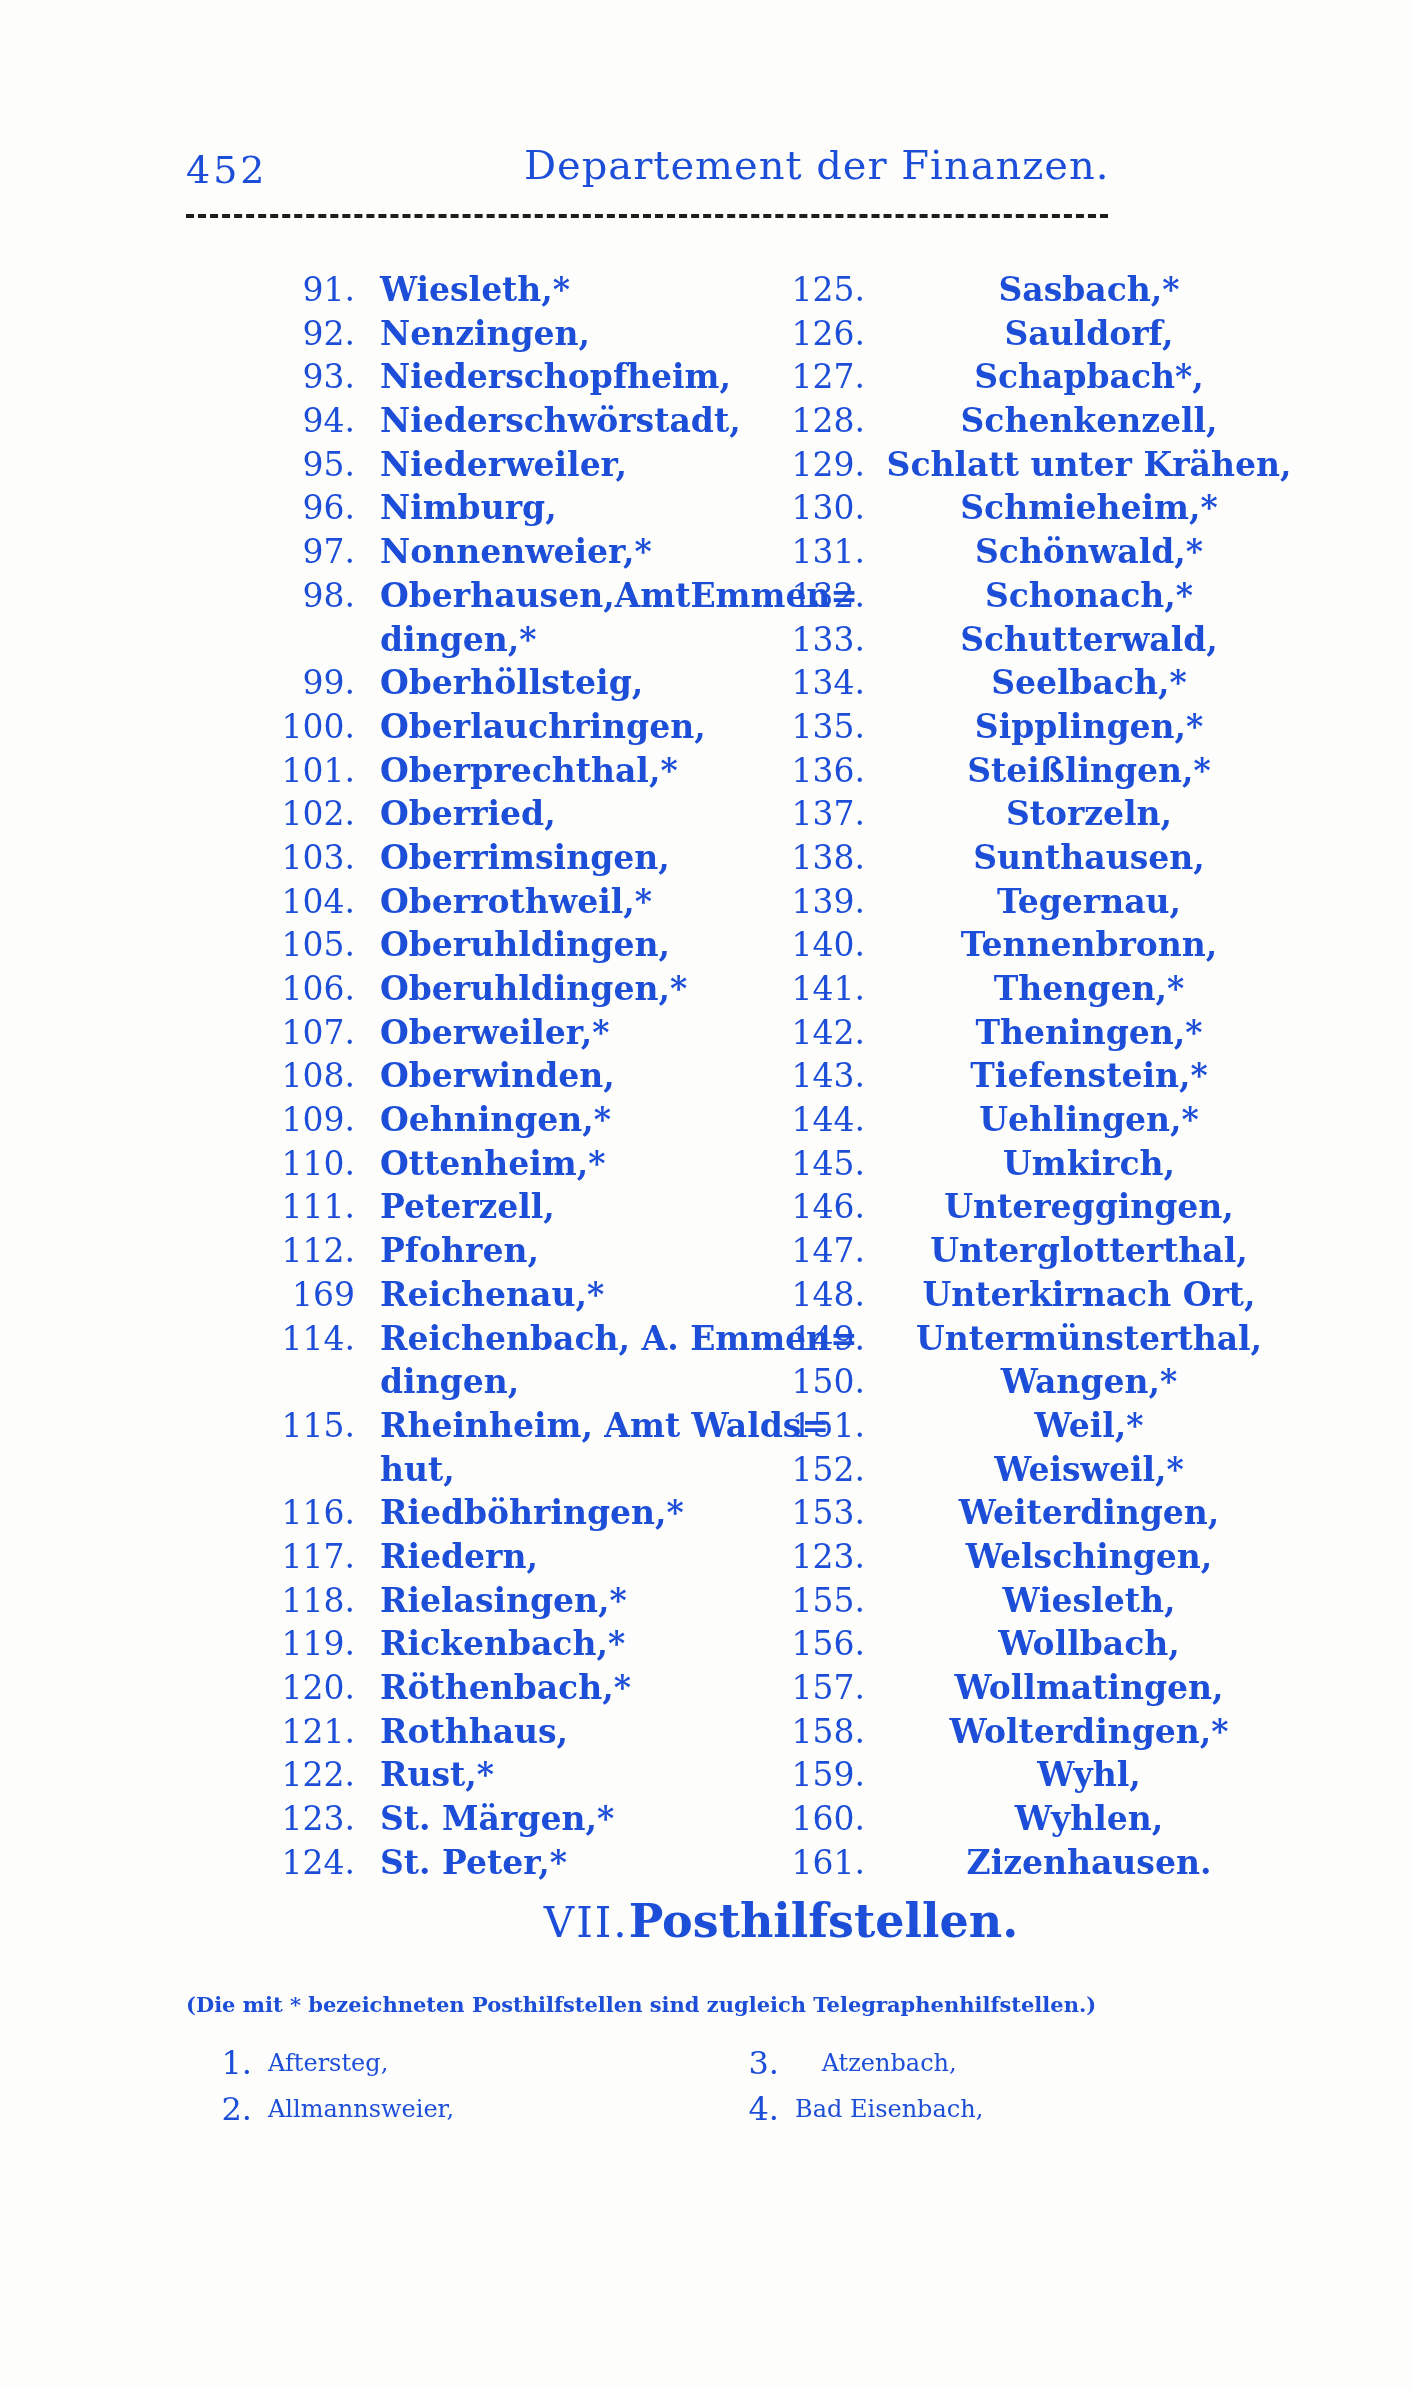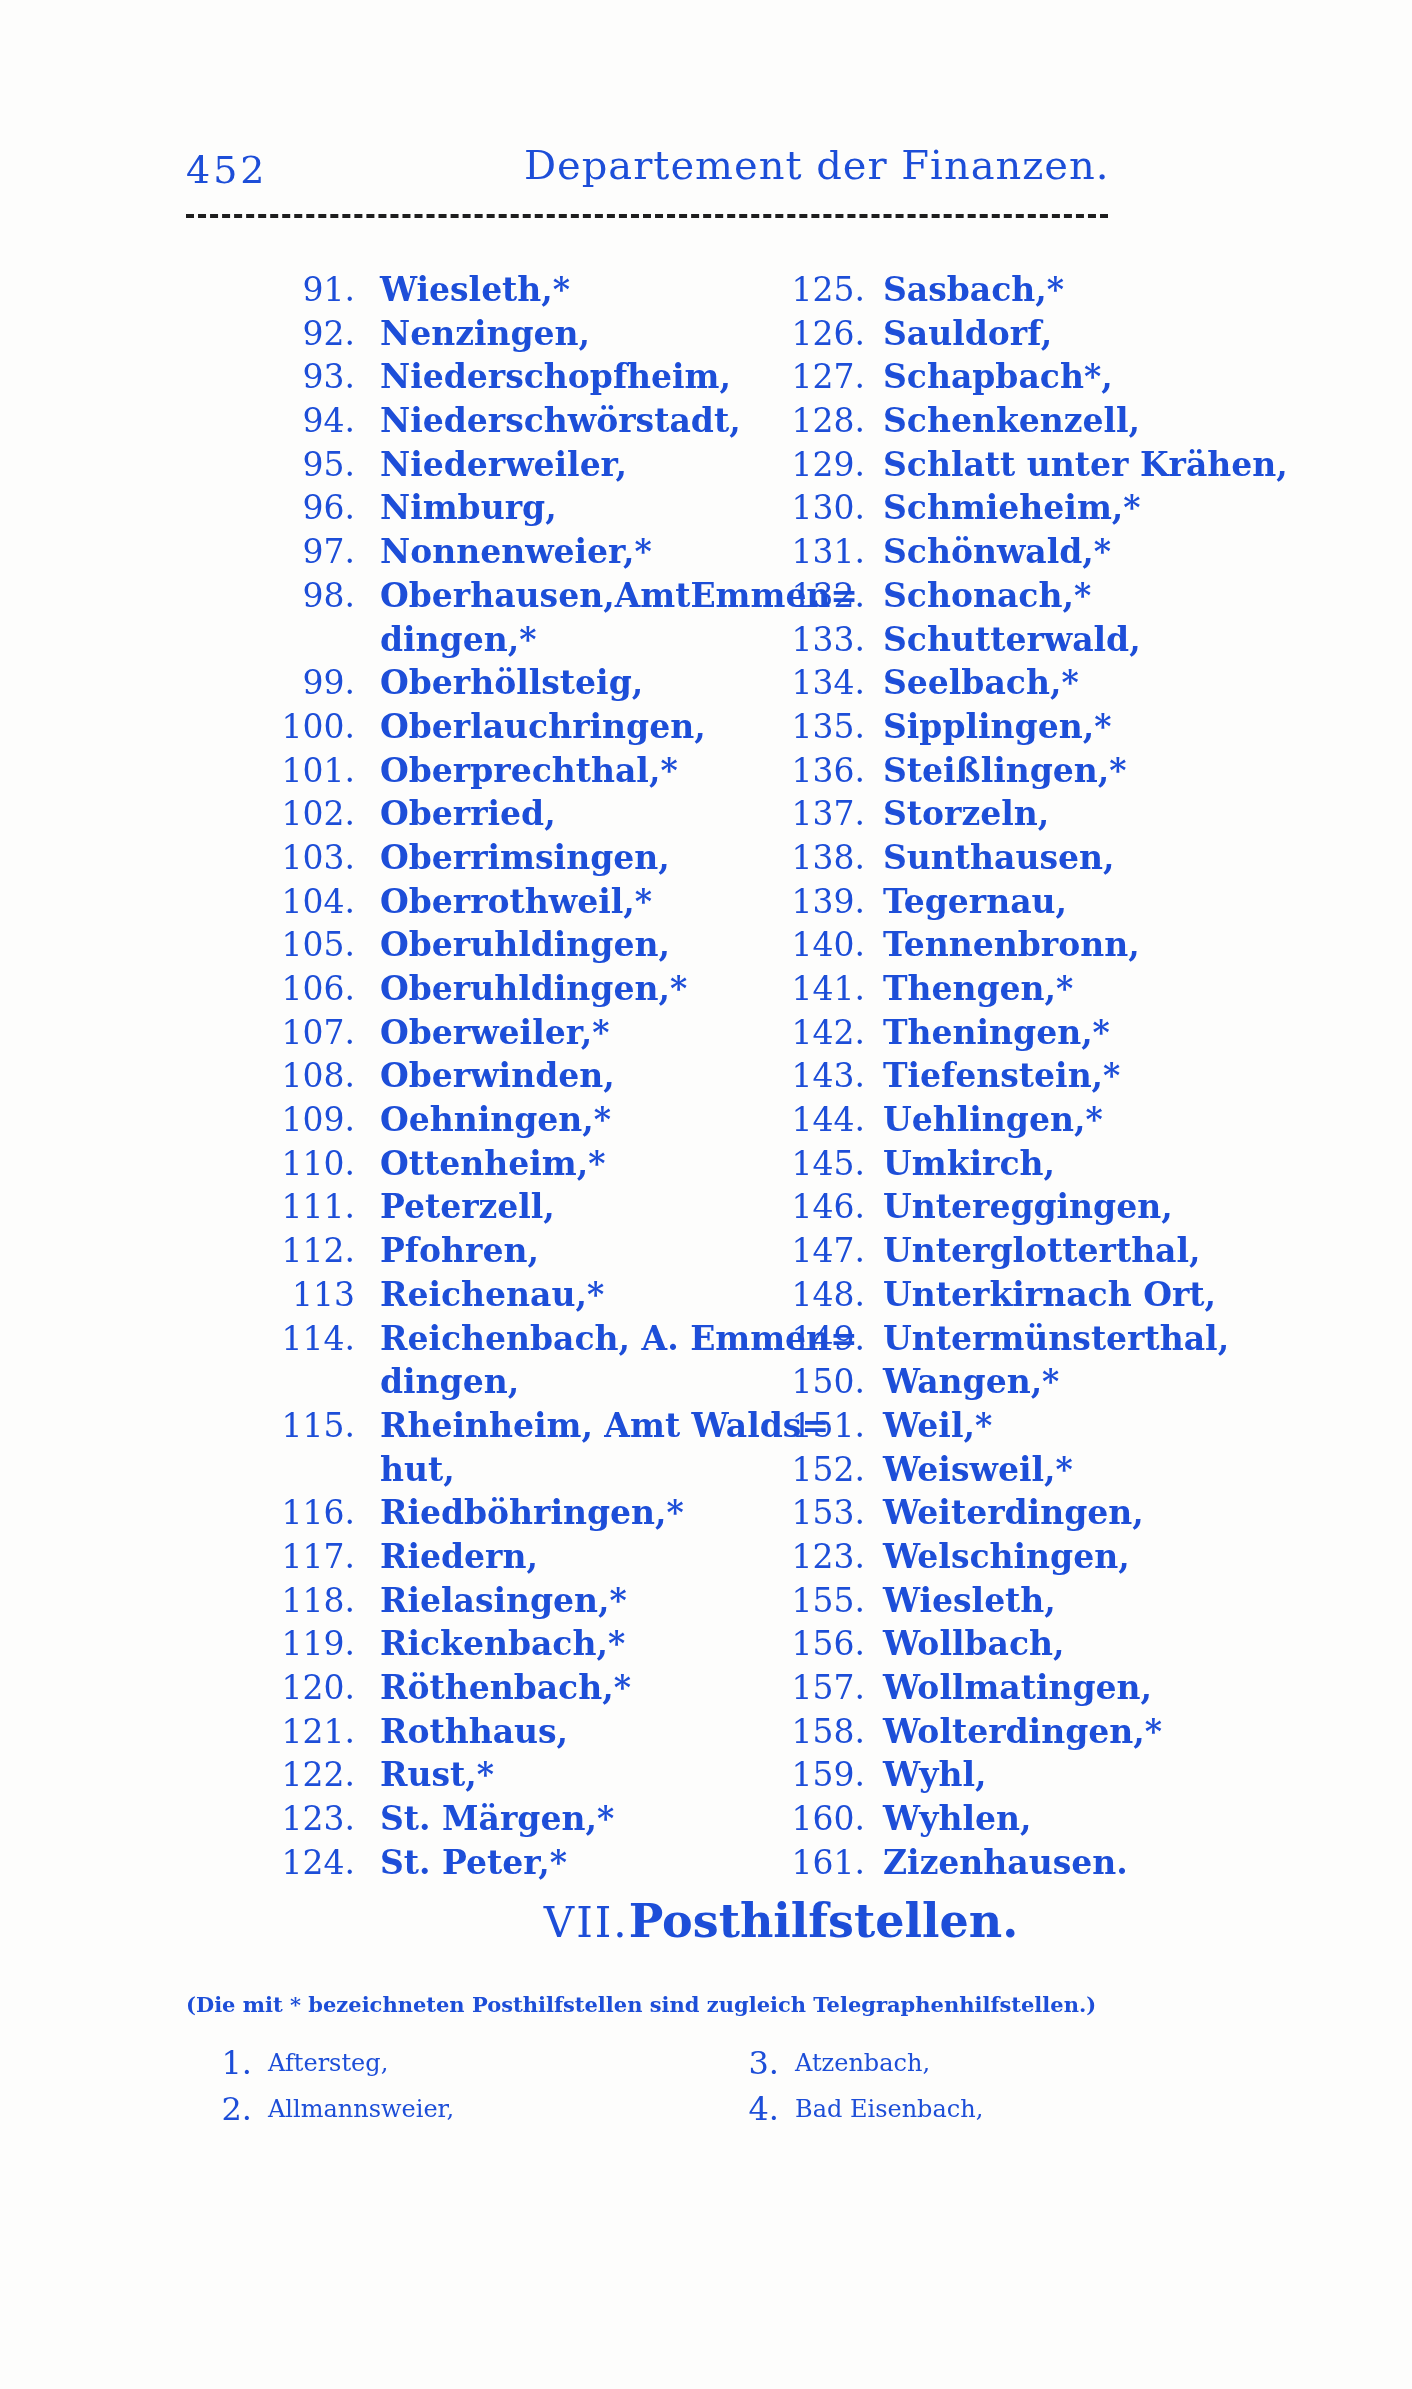--- a/index.html
+++ b/index.html
@@ -26,21 +26,21 @@
   }
   .list-grid {
     position:absolute; left:190px; top:268px;
     display:grid;
     grid-template-columns:165px 420px 90px 430px;
     grid-auto-rows:43.7px;
   }
   .list-grid > div { line-height:43.7px; white-space:nowrap; overflow:visible; }
   .num { text-align:right; font-size:33px; }
   .txt { padding-left:25px; font-size:33px; font-weight:bold; }
-  .txt.rcol { padding-left:18px; }
+  .txt.rcol { padding-left:18px;text-align:center; }
   .section-heading {
     position:absolute; top:1894px; left:0; width:1412px;
     text-align:center; padding-left:150px; box-sizing:border-box;
     white-space:nowrap;
   }
   .section-number { font-size:42px; letter-spacing:2px; }
   .section-title { font-size:46px; font-weight:bold; }
   .note {
     position:absolute; top:1992px; left:186px; width:1100px;
     font-size:21px; font-weight:bold; white-space:nowrap;
@@ -152,21 +152,21 @@
       <div class="num">145.</div>
       <div class="txt rcol">Umkirch,</div>
       <div class="num">111.</div>
       <div class="txt">Peterzell,</div>
       <div class="num">146.</div>
       <div class="txt rcol">Untereggingen,</div>
       <div class="num">112.</div>
       <div class="txt">Pfohren,</div>
       <div class="num">147.</div>
       <div class="txt rcol">Unterglotterthal,</div>
-      <div class="num">113</div>
+      <div class="num">169</div>
       <div class="txt">Reichenau,*</div>
       <div class="num">148.</div>
       <div class="txt rcol">Unterkirnach Ort,</div>
       <div class="num">114.</div>
       <div class="txt">Reichenbach, A. Emmen=</div>
       <div class="num">149.</div>
       <div class="txt rcol">Untermünsterthal,</div>
       <div class="num"></div>
       <div class="txt">dingen,</div>
       <div class="num">150.</div>

